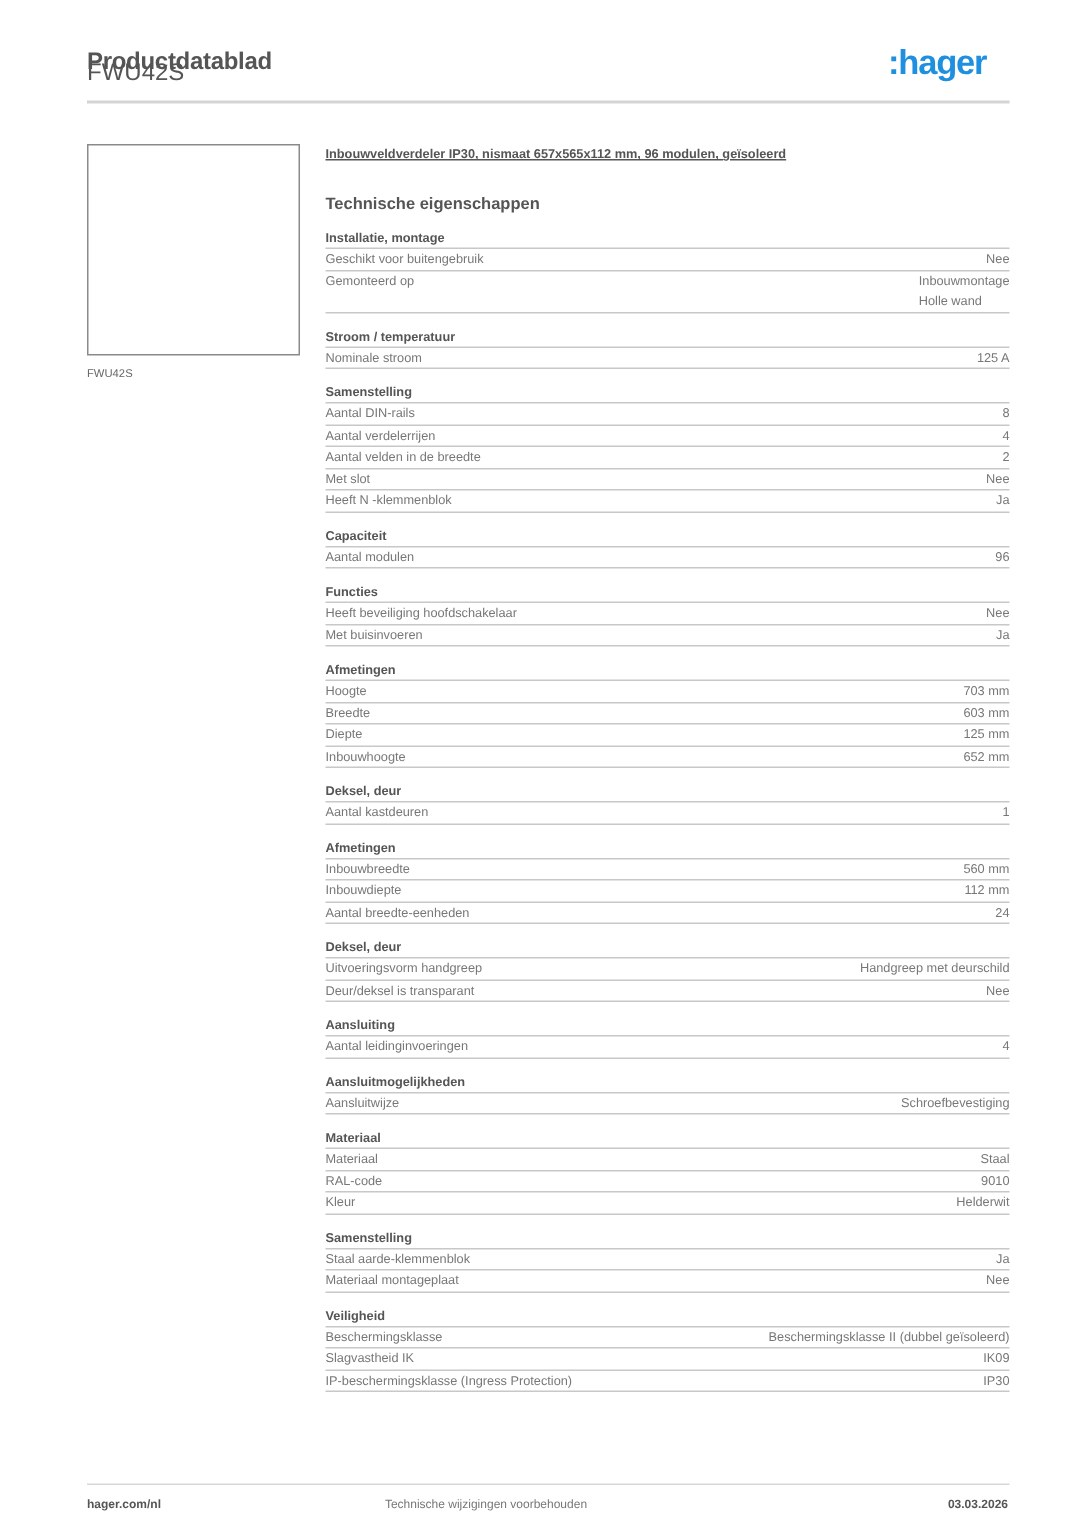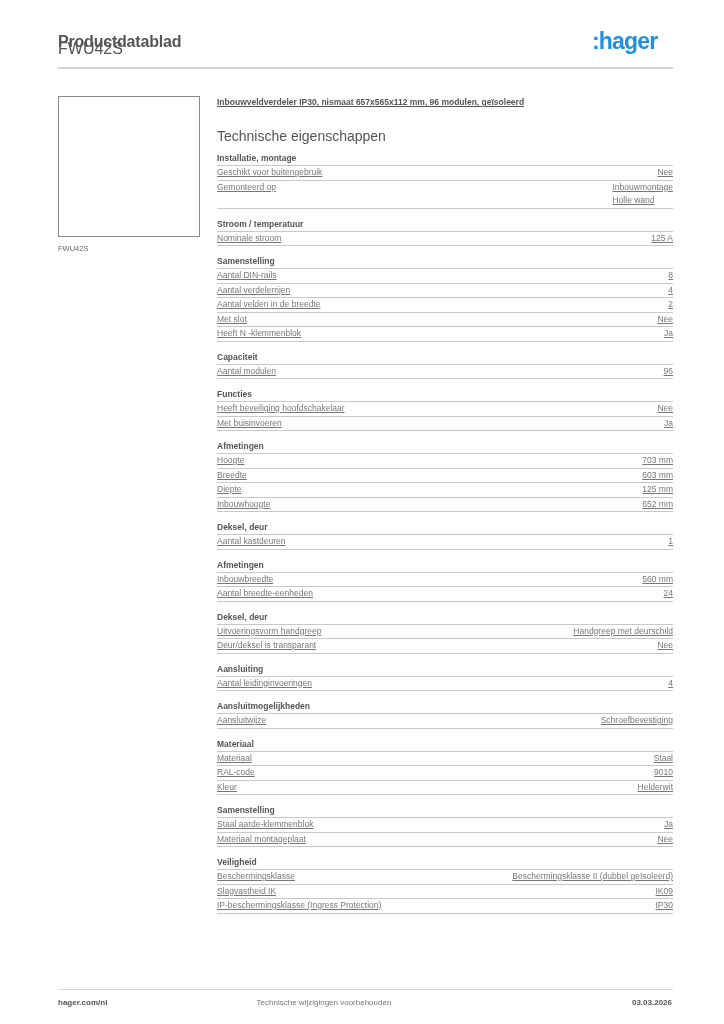--- a/index.html
+++ b/index.html
@@ -5,24 +5,24 @@
     html, body { margin: 0; padding: 0; background: #ffffff; }
     body { width: 724px; height: 1024px; position: relative; font-family: "Liberation Sans", sans-serif; color: #555; overflow: hidden; }
     .header-title { position: absolute; left: 58px; top: 33px; font-size: 16px; font-weight: bold; color: #555; letter-spacing: -0.2px; }
     .header-sub { position: absolute; left: 58px; top: 40px; font-size: 16px; color: #555; }
     .logo { position: absolute; left: 592px; top: 28px; font-size: 23px; font-weight: bold; color: #1f8fe0; letter-spacing: -0.8px; }
     .header-rule { position: absolute; left: 58px; top: 67px; width: 615px; height: 2px; background: #d4d4d4; }
     .image-box { position: absolute; left: 58px; top: 96px; width: 142px; height: 141px; border: 1px solid #8a8a8a; box-sizing: border-box; }
     .image-caption { position: absolute; left: 58px; top: 244px; font-size: 7.5px; color: #666; }
     .main { position: absolute; left: 217px; top: 95px; width: 456px; }
     .desc { font-size: 8.5px; font-weight: bold; color: #555; height: 14px; line-height: 14px; text-decoration: underline; }
-    .tech-title { margin-top: 20px; font-size: 14px; font-weight: normal; color: #555; height: 14px; line-height: 14px; }
+    .tech-title { margin-top: 20px; font-size: 11px; font-weight: bold; color: #555; height: 14px; line-height: 14px; }
     .section { margin-top: 9px; }
     .section-title { font-size: 8.5px; font-weight: bold; color: #555; height: 12px; line-height: 12px; border-bottom: 1px solid #c8c8c8; padding-bottom: 1px; }
-    .row { display: flex; justify-content: space-between; font-size: 8.5px; color: #777; line-height: 13.5px; border-bottom: 1px solid #c8c8c8; text-decoration: underline; }
+    .row { display: flex; justify-content: space-between; font-size: 8.5px; color: #777; line-height: 13.5px; border-bottom: 1px solid #c8c8c8; }
     .row .val { text-align: left; }
     .footer-rule { position: absolute; left: 58px; top: 989px; width: 615px; height: 1px; background: #d8d8d8; }
     .footer-left { position: absolute; left: 58px; top: 998px; font-size: 8px; font-weight: bold; color: #555; }
     .footer-center { position: absolute; left: 0; width: 648px; top: 998px; text-align: center; font-size: 8px; color: #777; }
     .footer-right { position: absolute; right: 52px; top: 998px; font-size: 8px; font-weight: bold; color: #555; }
   </style>
 </head>
 <body>
 
 <div class="header-title">Productdatablad</div>
@@ -125,20 +125,24 @@
           <span class="val">1</span>
         </div>
       </div>
       <div class="section">
         <div class="section-title">Afmetingen</div>
         <div class="row">
           <span>Inbouwbreedte</span>
           <span class="val">560 mm</span>
         </div>
         <div class="row">
+          <span>Inbouwdiepte</span>
+          <span class="val">112 mm</span>
+        </div>
+        <div class="row">
           <span>Aantal breedte-eenheden</span>
           <span class="val">24</span>
         </div>
       </div>
       <div class="section">
         <div class="section-title">Deksel, deur</div>
         <div class="row">
           <span>Uitvoeringsvorm handgreep</span>
           <span class="val">Handgreep met deurschild</span>
         </div>

